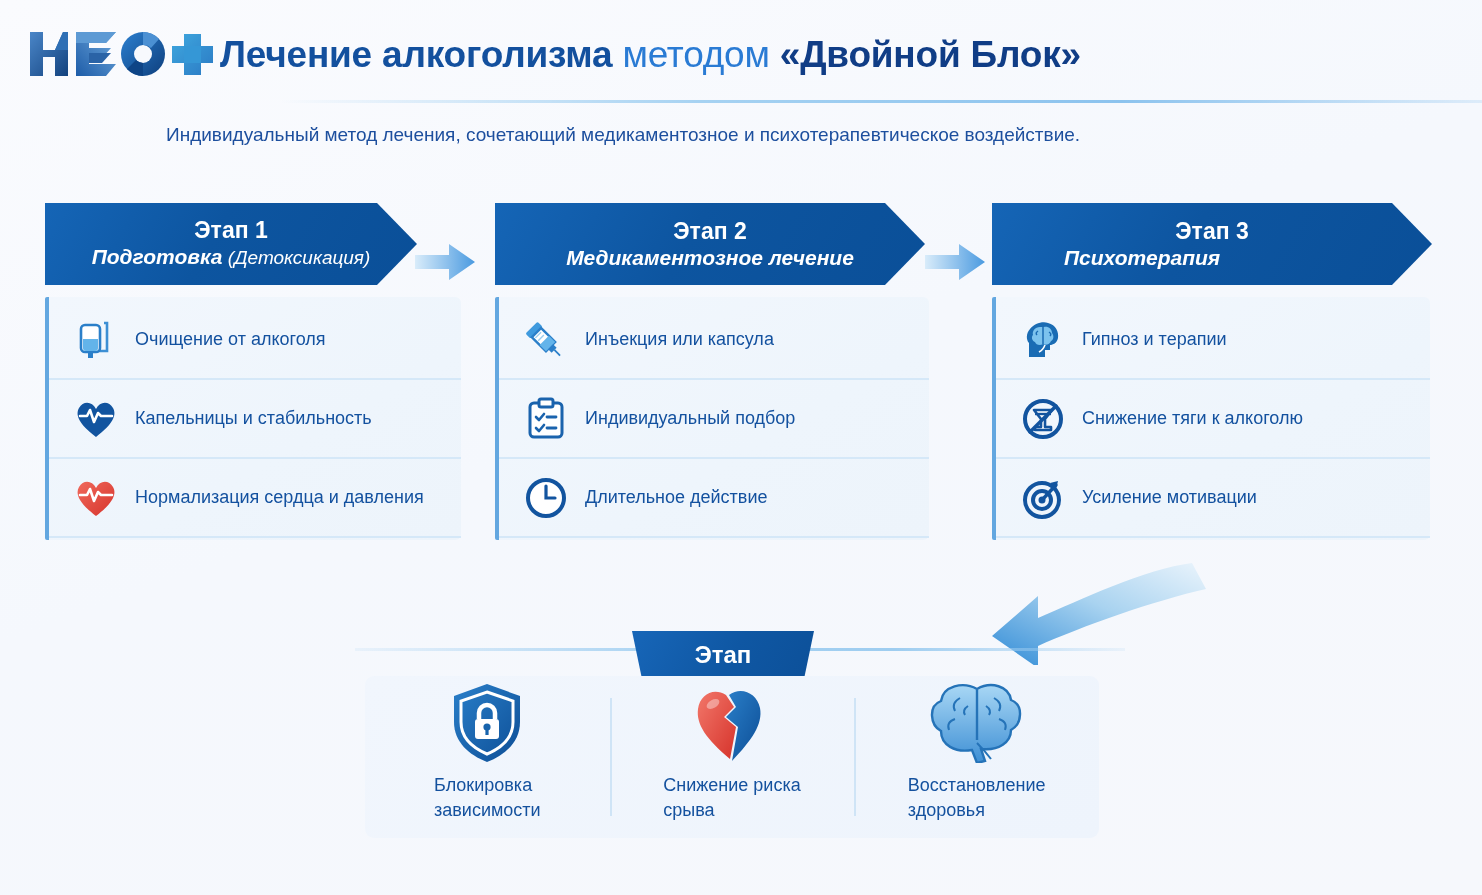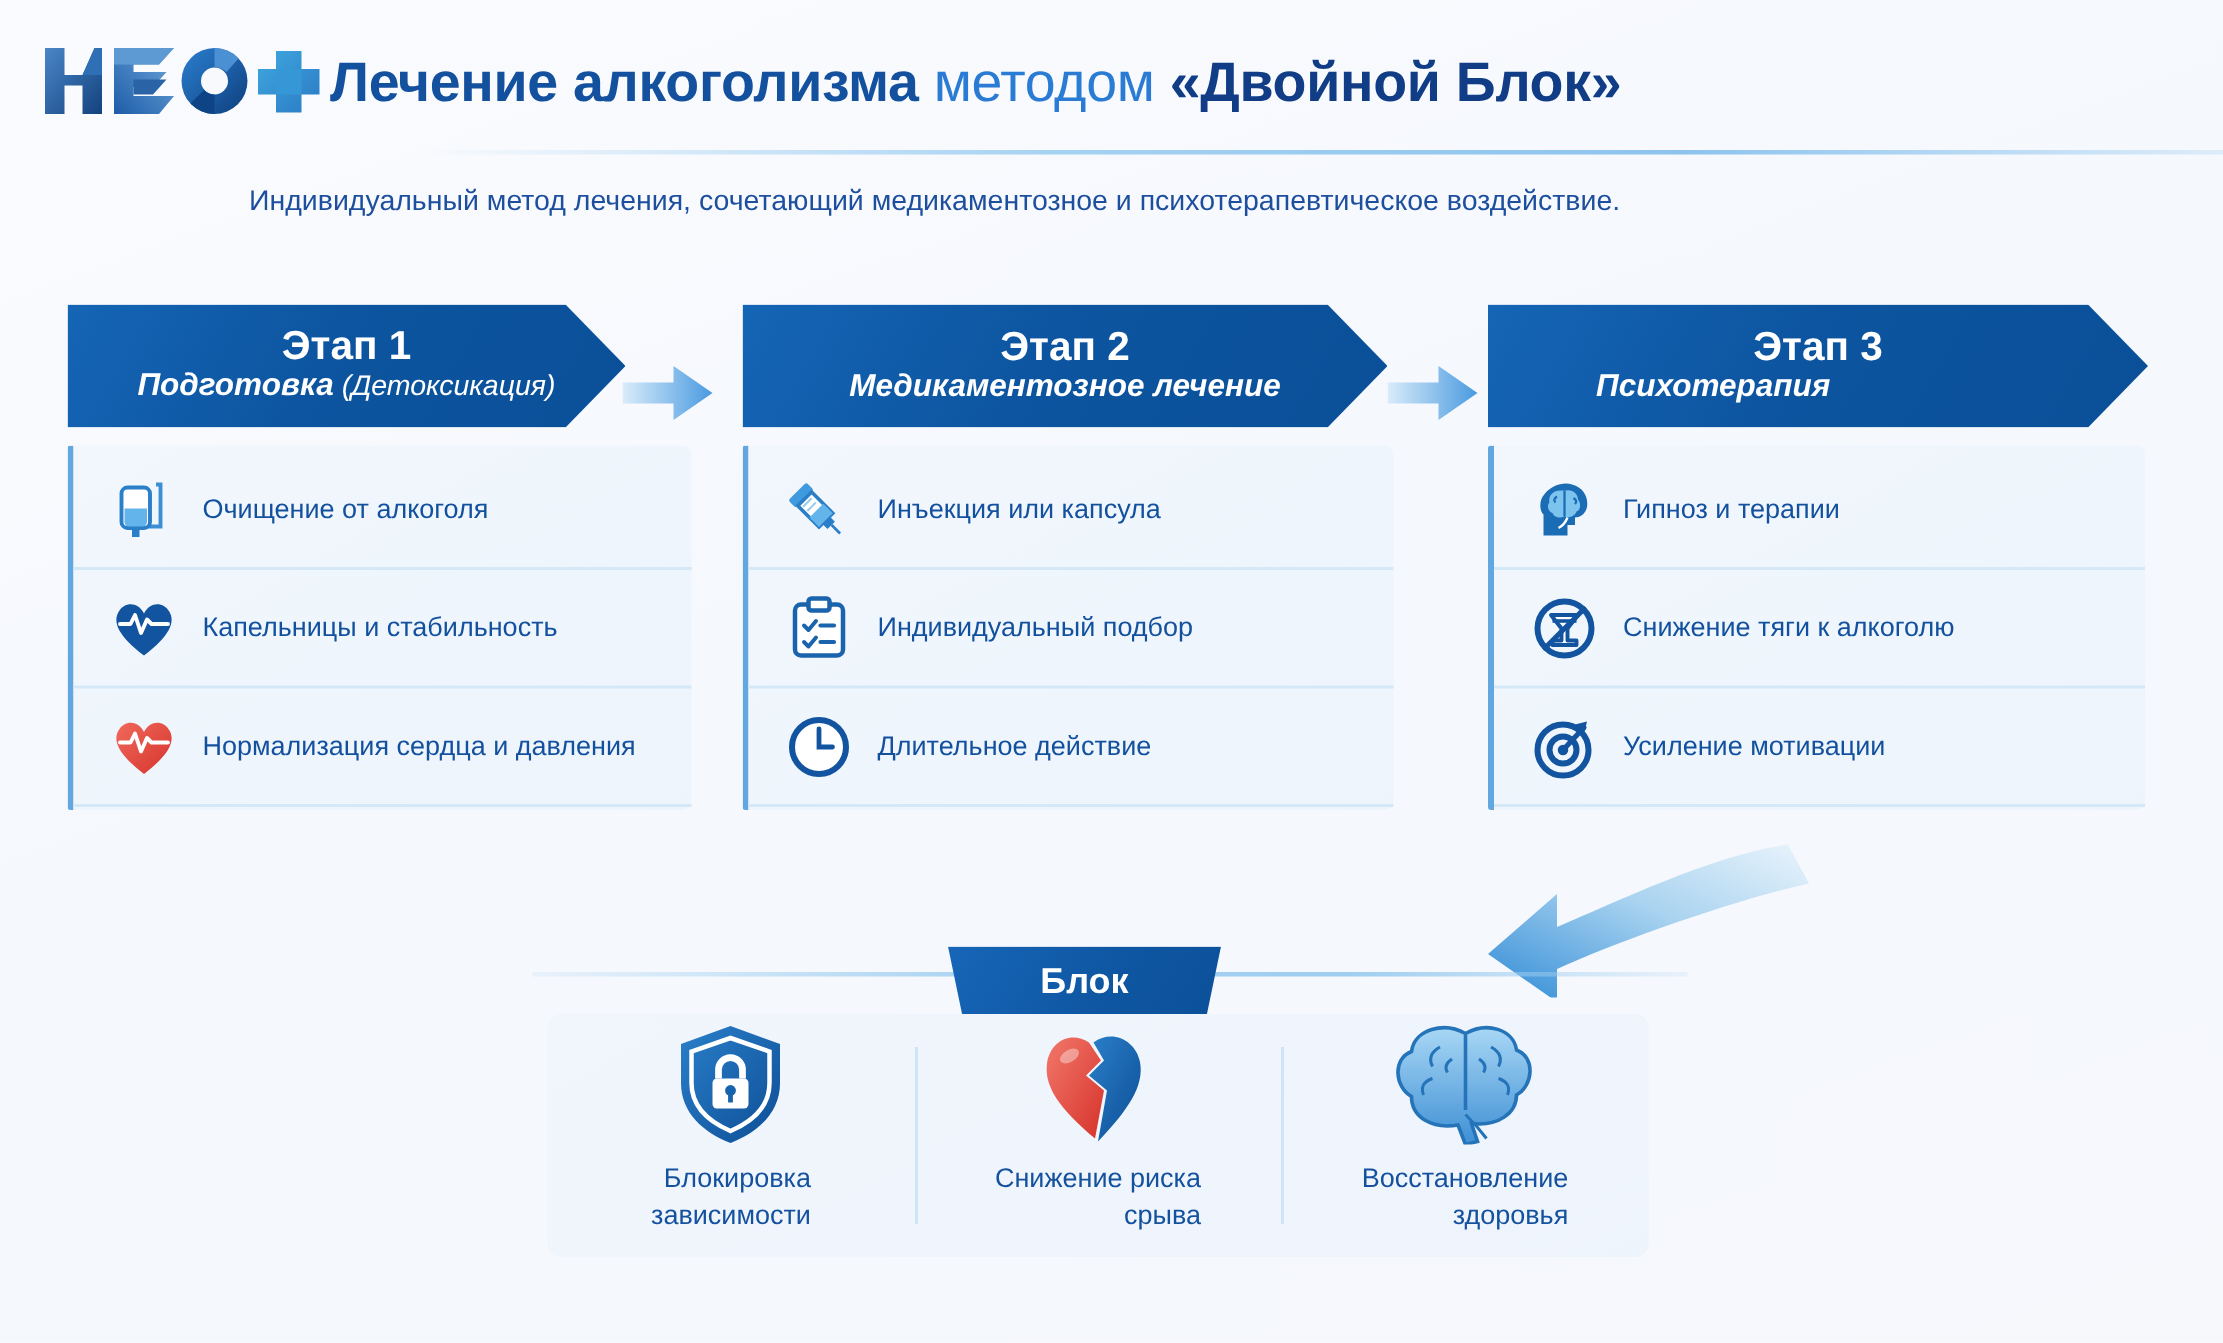--- a/index.html
+++ b/index.html
@@ -49,21 +49,21 @@
     display:flex;flex-direction:column;align-items:center;justify-content:center;
     box-shadow:0 1px 3px rgba(20,60,120,.25);
   }
   .stage-1 .stage-head{width:372px;clip-path:polygon(0 0,332px 0,372px 41px,332px 82px,0 82px);}
   .stage-2 .stage-head{width:430px;clip-path:polygon(0 0,390px 0,430px 41px,390px 82px,0 82px);}
   .stage-3 .stage-head{width:440px;clip-path:polygon(0 0,400px 0,440px 41px,400px 82px,0 82px);text-align:right;}
   .stage-1 .stage-head .st-inner{width:332px;}
   .stage-2 .stage-head .st-inner{width:390px;}
   .stage-3 .stage-head .st-inner{width:400px;}
   .st-inner{display:flex;flex-direction:column;align-items:center;}
-  .st-num{font-size:27px;font-weight:bold;line-height:26px;}
+  .st-num{font-size:23px;font-weight:bold;line-height:26px;}
   .st-name{font-size:21px;font-weight:bold;line-height:27px;white-space:nowrap;font-style:italic;}
   .stage-3 .st-inner{align-items:flex-start;padding-left:52px;box-sizing:border-box;}
   .stage-3 .st-num{align-self:center;margin-left:-52px;}
   .st-sub{font-weight:normal;font-size:19px;}
 
   .arrow-conn{position:absolute;top:244px;width:62px;height:38px;}
 
   .stage-body{
     position:relative;margin-top:12px;
     background:linear-gradient(150deg,#f2f7fd 0%,#eef5fc 60%,#edf4fb 100%);
@@ -112,21 +112,21 @@
   .rcell{
     flex:1;display:flex;flex-direction:column;align-items:center;justify-content:center;
     height:122px;position:relative;
   }
   .rcell + .rcell::before{
     content:"";position:absolute;left:0;top:2px;width:2px;height:118px;
     background:#cfe4f6;
   }
   .rcell .ric{height:72px;display:flex;align-items:flex-end;justify-content:center;}
   .rcell .rlbl{
-    margin-top:10px;text-align:right;font-size:18px;color:#14519e;line-height:25px;
+    margin-top:10px;text-align:left;font-size:18px;color:#14519e;line-height:25px;
   }
 </style>
 </head>
 <body>
 
 <div class="page">
 
   <div class="header">
 
     <div class="logo">
@@ -367,21 +367,21 @@
         <stop offset="1" stop-color="#2e8ad6"></stop>
       </linearGradient>
         </defs>
       <path d="M232 18 C185 24 120 55 78 73 l0 -22 l-46 40 l46 32 l0 -22 C120 82 196 55 246 44 Z" fill="url(#cag)"></path>
     </svg>
   </div>
 
   <div class="result-wrap">
     <div class="result-rule"></div>
 
-    <div class="itog">Блок</div>
+    <div class="itog">Этап</div>
 
     <div class="result-panel">
 
       <div class="rcell">
         <span class="ric">
           <svg width="78" height="82" viewBox="0 0 78 82">
             <defs>
                 <linearGradient id="shg" x1="0" y1="0" x2="1" y2="1">
               <stop offset="0" stop-color="#2a7fc9"></stop>
                   <stop offset="1" stop-color="#0d4e96"></stop>

